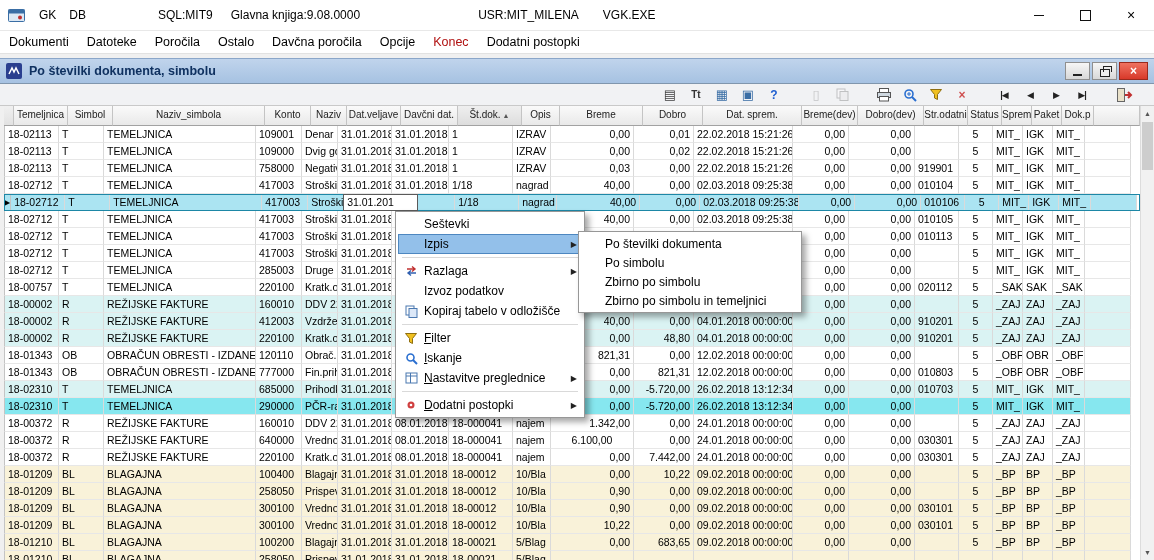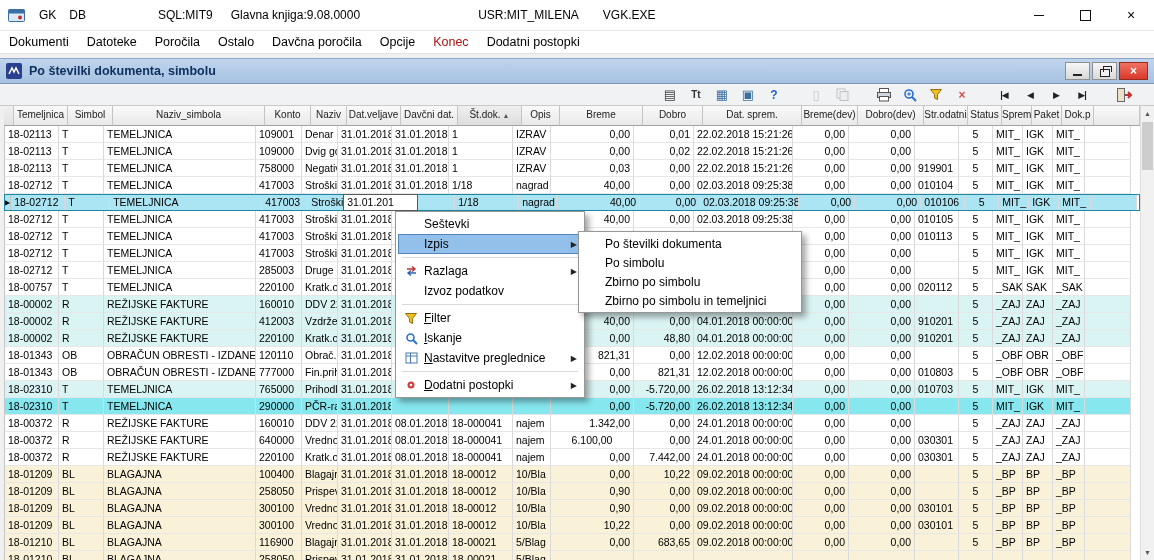--- a/index.html
+++ b/index.html
@@ -607,21 +607,21 @@
           <div class="gc" style="width: 30px;">_OBF</div>
           <div class="gc" style="width: 30px;">OBR</div>
           <div class="gc" style="width: 32px;">_OBF</div>
           <div class="gc" style="width: 46px;"></div>
         </div>
         <div class="grow" style="--rowbg: #daf3f3;">
           <div class="gc gutter"></div>
           <div class="gc" style="width: 54px;">18-02310</div>
           <div class="gc" style="width: 45px;">T</div>
           <div class="gc" style="width: 152px;">TEMELJNICA</div>
-          <div class="gc" style="width: 46px;">765000</div>
+          <div class="gc" style="width: 46px;">685000</div>
           <div class="gc" style="width: 36px;">Prihodki</div>
           <div class="gc" style="width: 54px;">31.01.2018</div>
           <div class="gc" style="width: 57px;"></div>
           <div class="gc" style="width: 64px;"></div>
           <div class="gc" style="width: 38px;"></div>
           <div class="gc" style="width: 83px; text-align: right;">0,00</div>
           <div class="gc" style="width: 60px; text-align: right;">-5.720,00</div>
           <div class="gc" style="width: 99px; text-align: right;">26.02.2018 13:12:34</div>
           <div class="gc" style="width: 56px; text-align: right;">0,00</div>
           <div class="gc" style="width: 66px; text-align: right;">0,00</div>
@@ -814,21 +814,21 @@
           <div class="gc" style="width: 30px;">_BP</div>
           <div class="gc" style="width: 30px;">BP</div>
           <div class="gc" style="width: 32px;">_BP</div>
           <div class="gc" style="width: 46px;"></div>
         </div>
         <div class="grow" style="--rowbg: #f9f2d9;">
           <div class="gc gutter"></div>
           <div class="gc" style="width: 54px;">18-01210</div>
           <div class="gc" style="width: 45px;">BL</div>
           <div class="gc" style="width: 152px;">BLAGAJNA</div>
-          <div class="gc" style="width: 46px;">116900</div>
+          <div class="gc" style="width: 46px;">100200</div>
           <div class="gc" style="width: 36px;">Blagajna</div>
           <div class="gc" style="width: 54px;">31.01.2018</div>
           <div class="gc" style="width: 57px;">31.01.2018</div>
           <div class="gc" style="width: 64px;">18-00021</div>
           <div class="gc" style="width: 38px;">5/Blag</div>
           <div class="gc" style="width: 83px; text-align: right;">0,00</div>
           <div class="gc" style="width: 60px; text-align: right;">683,65</div>
           <div class="gc" style="width: 99px; text-align: right;">09.02.2018 00:00:00</div>
           <div class="gc" style="width: 56px; text-align: right;">0,00</div>
           <div class="gc" style="width: 66px; text-align: right;">0,00</div>
@@ -889,20 +889,29 @@
             <path d="M11 8 H4 M6 5.5 L3 8 L6 10.5" stroke="#3060b0" stroke-width="1.4" fill="none"></path>
           </svg>
         </span>
         <span class="mlabel">Razlaga</span>
         <span class="marrow">▶</span>
       </div>
       <div class="mi">
         <span class="mic"></span>
         <span class="mlabel">Izvoz podatkov</span>
       </div>
+      <div class="mi">
+        <span class="mic">
+          <svg width="13" height="13">
+            <rect x="1" y="1" width="8" height="9" fill="#fff" stroke="#4a78b0"></rect>
+            <rect x="4" y="3.5" width="8" height="9" fill="#dce8f8" stroke="#4a78b0"></rect>
+          </svg>
+        </span>
+        <span class="mlabel">Kopiraj tabelo v odložišče</span>
+      </div>
       <div class="msep"></div>
       <div class="mi">
         <span class="mic">
           <svg width="14" height="13">
             <path d="M1.5 1.5 H12.5 L8.5 6.5 V11.5 L5.5 10 V6.5 Z" fill="#f0c020" stroke="#8f6f10"></path>
           </svg>
         </span>
         <span class="mlabel"><u>F</u>ilter</span>
       </div>
       <div class="mi">

